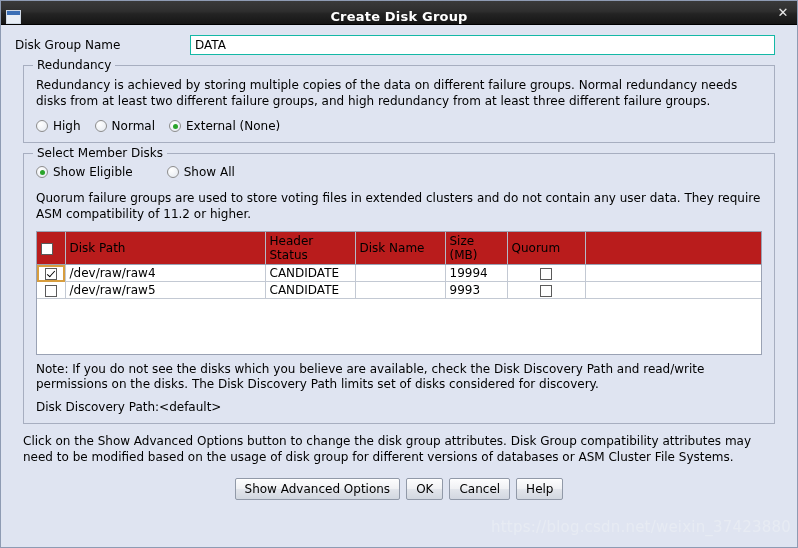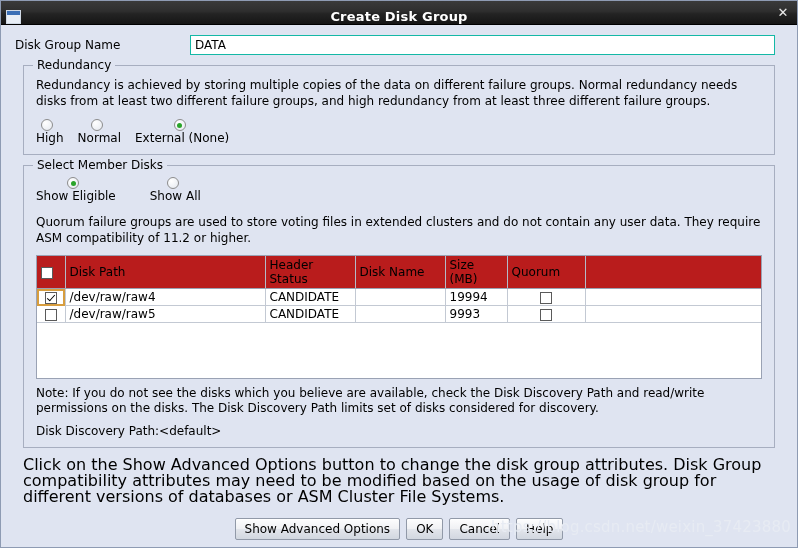--- a/index.html
+++ b/index.html
@@ -136,21 +136,20 @@
     margin-top: 10px;
     padding-left: 2px;
   }
   .radio-item {
     display: flex;
     align-items: center;
     margin-right: 14px;
     cursor: pointer;
     font-size: 12px;
     color: #000;
-    flex-direction: column;
   }
   .radio-dot {
     width: 12px;
     height: 12px;
     border-radius: 50%;
     border: 1px solid #8d8d8d;
     background: radial-gradient(circle at 35% 30%, #ffffff 0%, #eceff4 70%, #dfe3ea 100%);
     margin-right: 5px;
     box-sizing: border-box;
     position: relative;
@@ -274,21 +273,21 @@
     background: linear-gradient(to bottom, #fdfdfe 0%, #f0f1f4 48%, #e2e5eb 52%, #d2d7e0 100%);
     border: 1px solid #9199a8;
     border-radius: 2px;
     padding: 3px 9px;
     cursor: pointer;
     box-shadow: inset 0 1px 0 #ffffff;
     line-height: 14px;
   }
 
   .footer-text {
-    font-size: 16px;
+    font-size: 12px;
     color: #000;
     line-height: 16px;
     margin: 9px 22px 0 22px;
   }
   .footer-buttons {
     display: flex;
     justify-content: center;
     gap: 6px;
     margin-top: 13px;
   }

